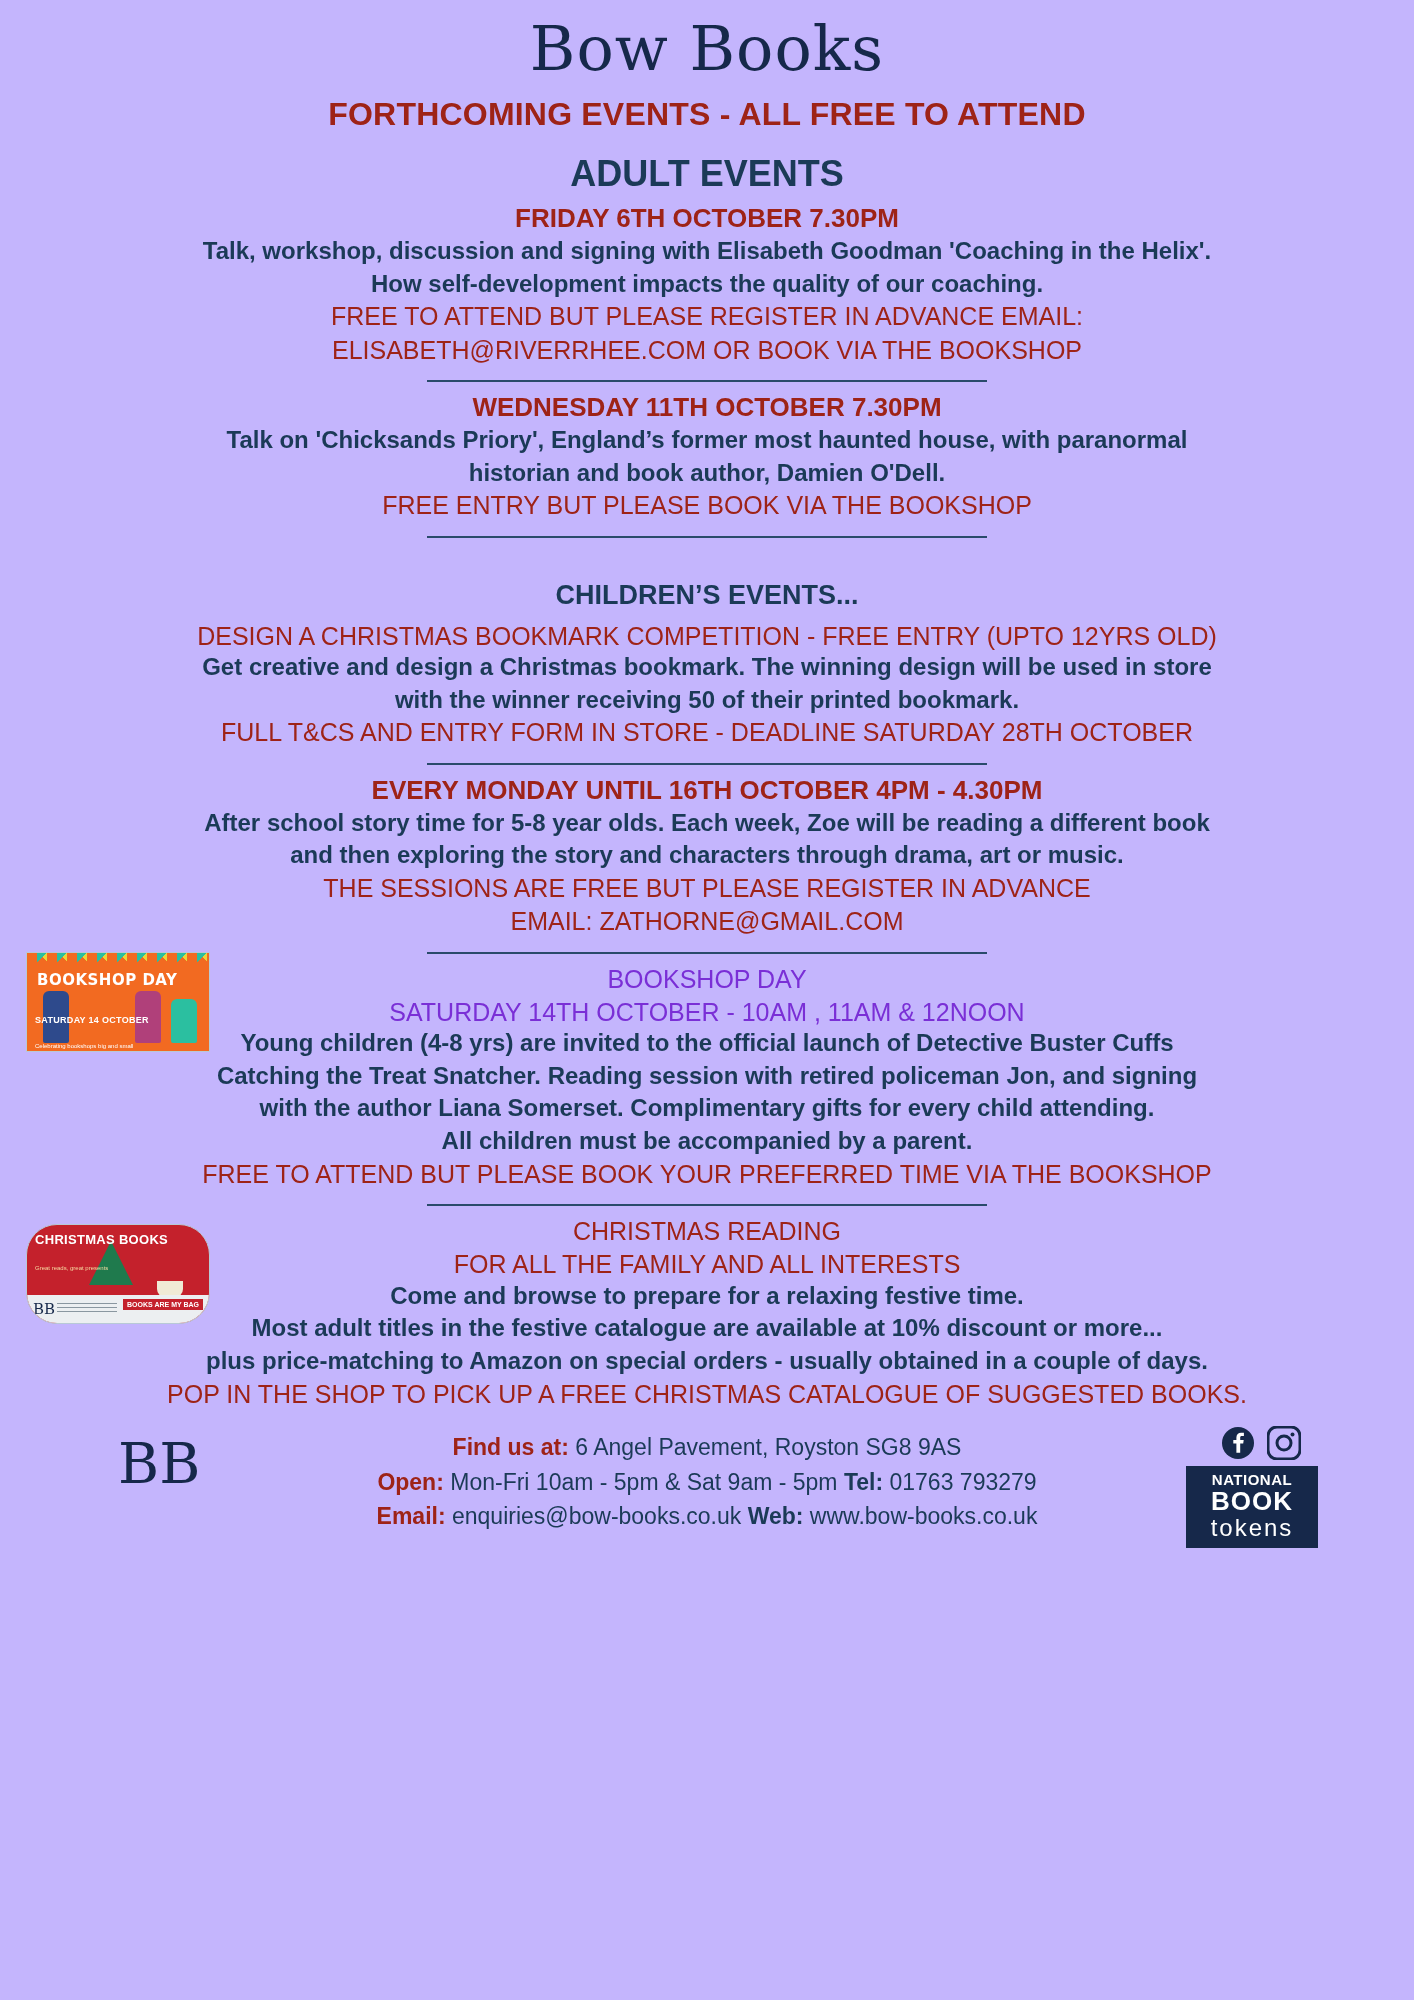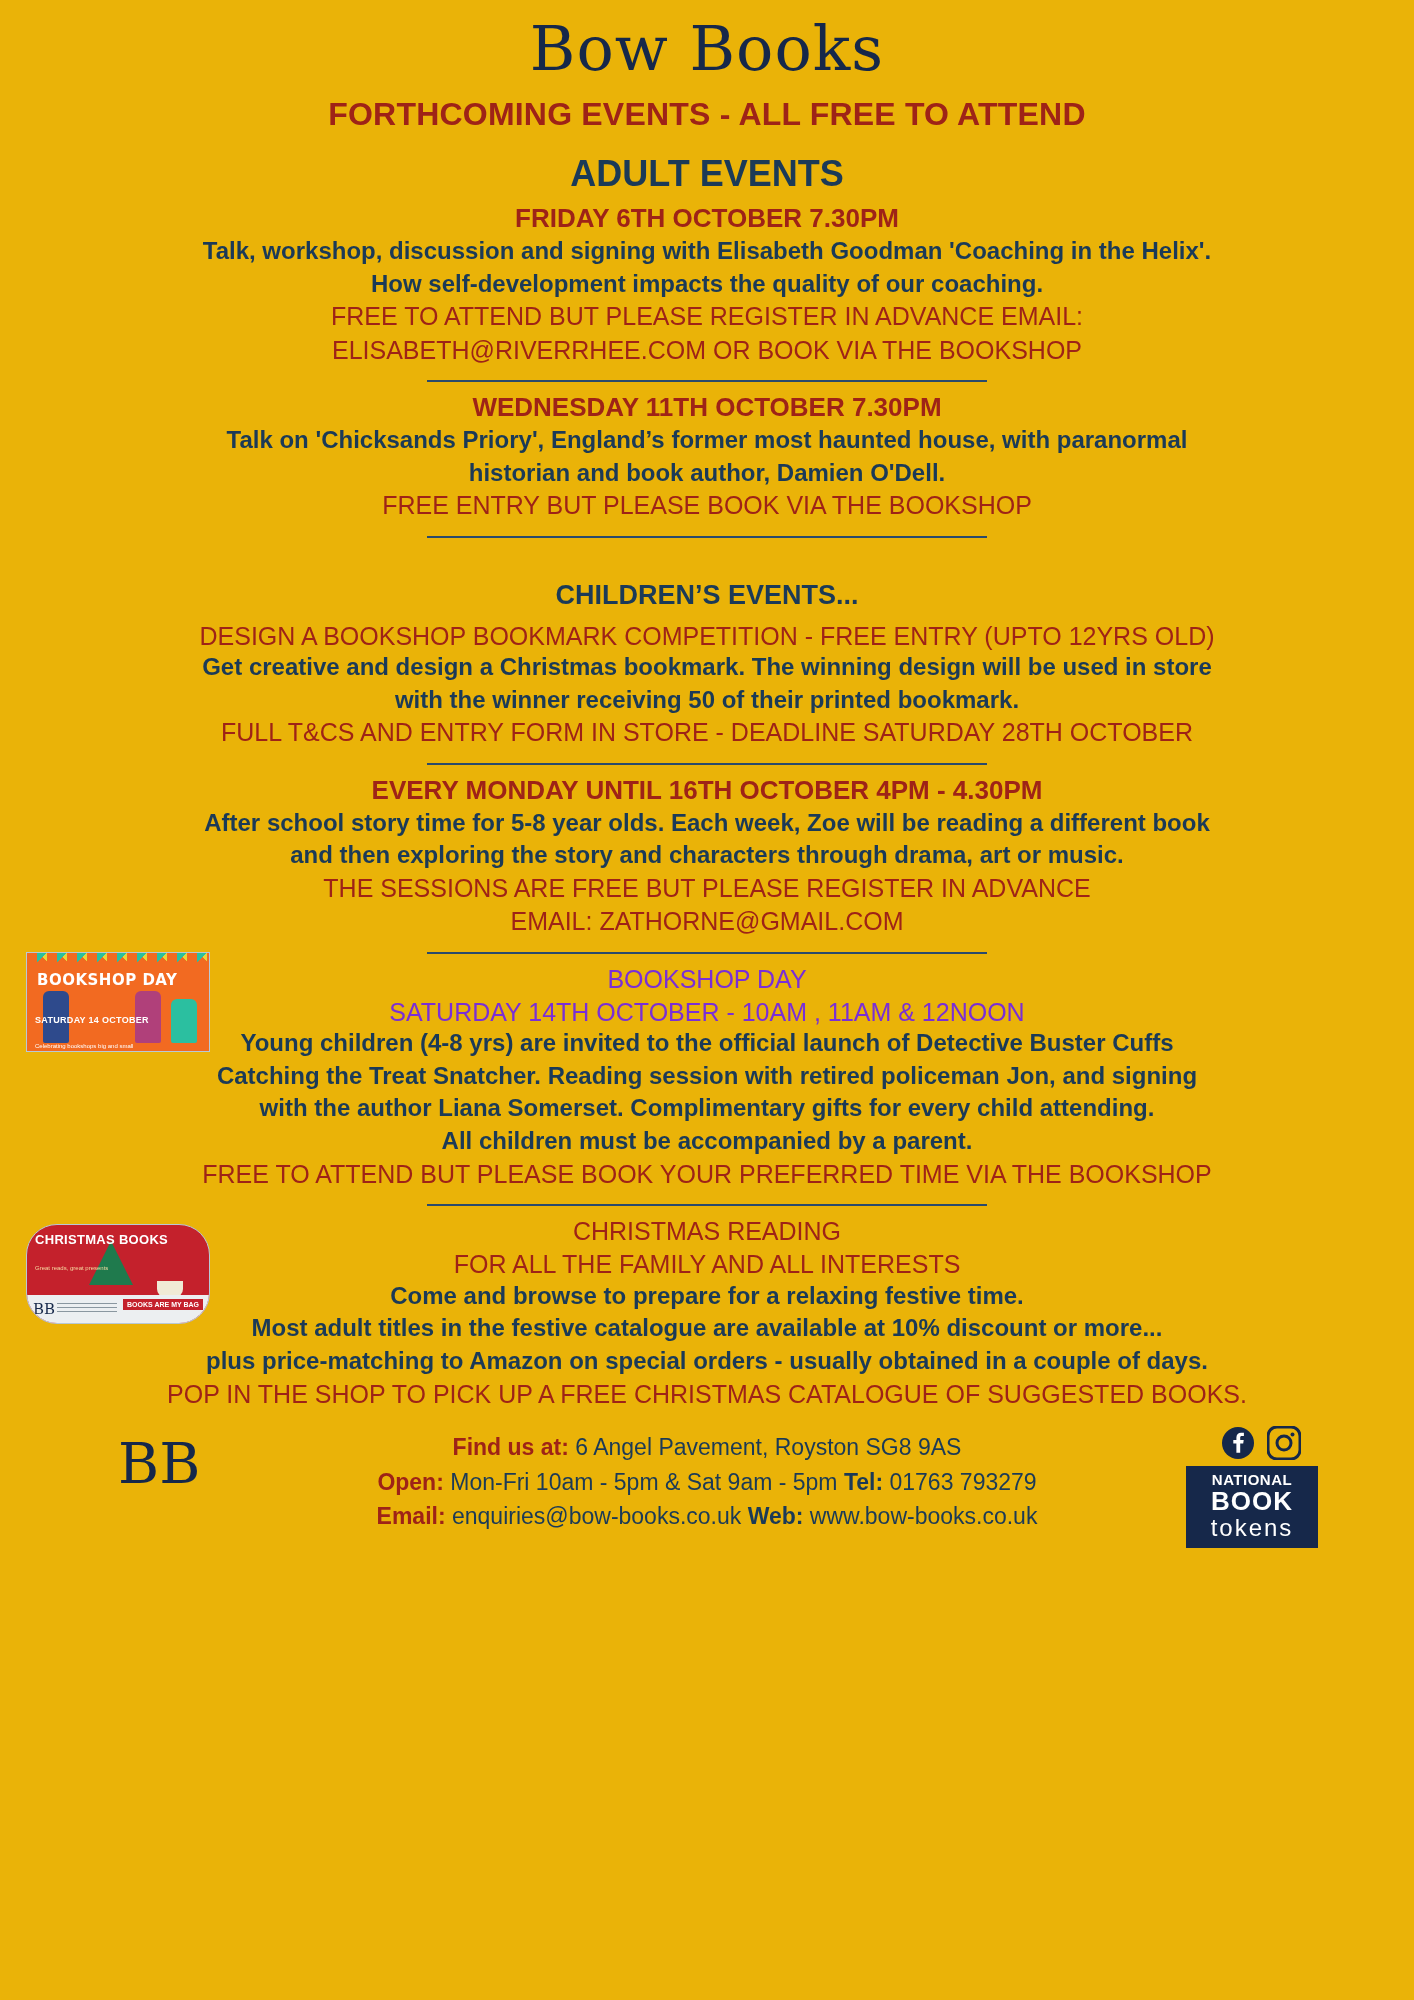--- a/index.html
+++ b/index.html
@@ -13,21 +13,21 @@
     font-family: "Liberation Sans", sans-serif;
     color: #1b3a57;
     -webkit-font-smoothing: antialiased;
   }
   .page {
     width: 1414px;
     min-height: 2000px;
     position: relative;
     box-sizing: border-box;
     padding: 10px 22px 0 22px;
-    background: #eab308;
+    background: #c4b5fd;
   }
 
   
   .logo-wrap {
     text-align: center;
     padding-top: 8px;
     padding-bottom: 2px;
   }
   .logo-text {
     font-family: "DejaVu Serif", serif;
@@ -308,21 +308,21 @@
     <div class="body-text">Talk on 'Chicksands Priory', England’s former most haunted house, with paranormal</div>
     <div class="body-text">historian and book author, Damien O'Dell.</div>
     <div class="note">FREE ENTRY BUT PLEASE BOOK VIA THE BOOKSHOP</div>
   </div>
 
   <div class="divider"></div>
 
   <div class="section-title children">CHILDREN’S EVENTS...</div>
 
   <div>
-    <div class="note">DESIGN A BOOKSHOP BOOKMARK COMPETITION - FREE ENTRY (UPTO 12YRS OLD)</div>
+    <div class="note">DESIGN A CHRISTMAS BOOKMARK COMPETITION - FREE ENTRY (UPTO 12YRS OLD)</div>
     <div class="body-text">Get creative and design a Christmas bookmark. The winning design will be used in store</div>
     <div class="body-text">with the winner receiving 50 of their printed bookmark.</div>
     <div class="note">FULL T&amp;CS AND ENTRY FORM IN STORE - DEADLINE SATURDAY 28TH OCTOBER</div>
   </div>
 
   <div class="divider"></div>
 
   <div>
     <div class="event-date">EVERY MONDAY UNTIL 16TH OCTOBER 4PM - 4.30PM</div>
     <div class="body-text">After school story time for 5-8 year olds. Each week, Zoe will be reading a different book</div>

